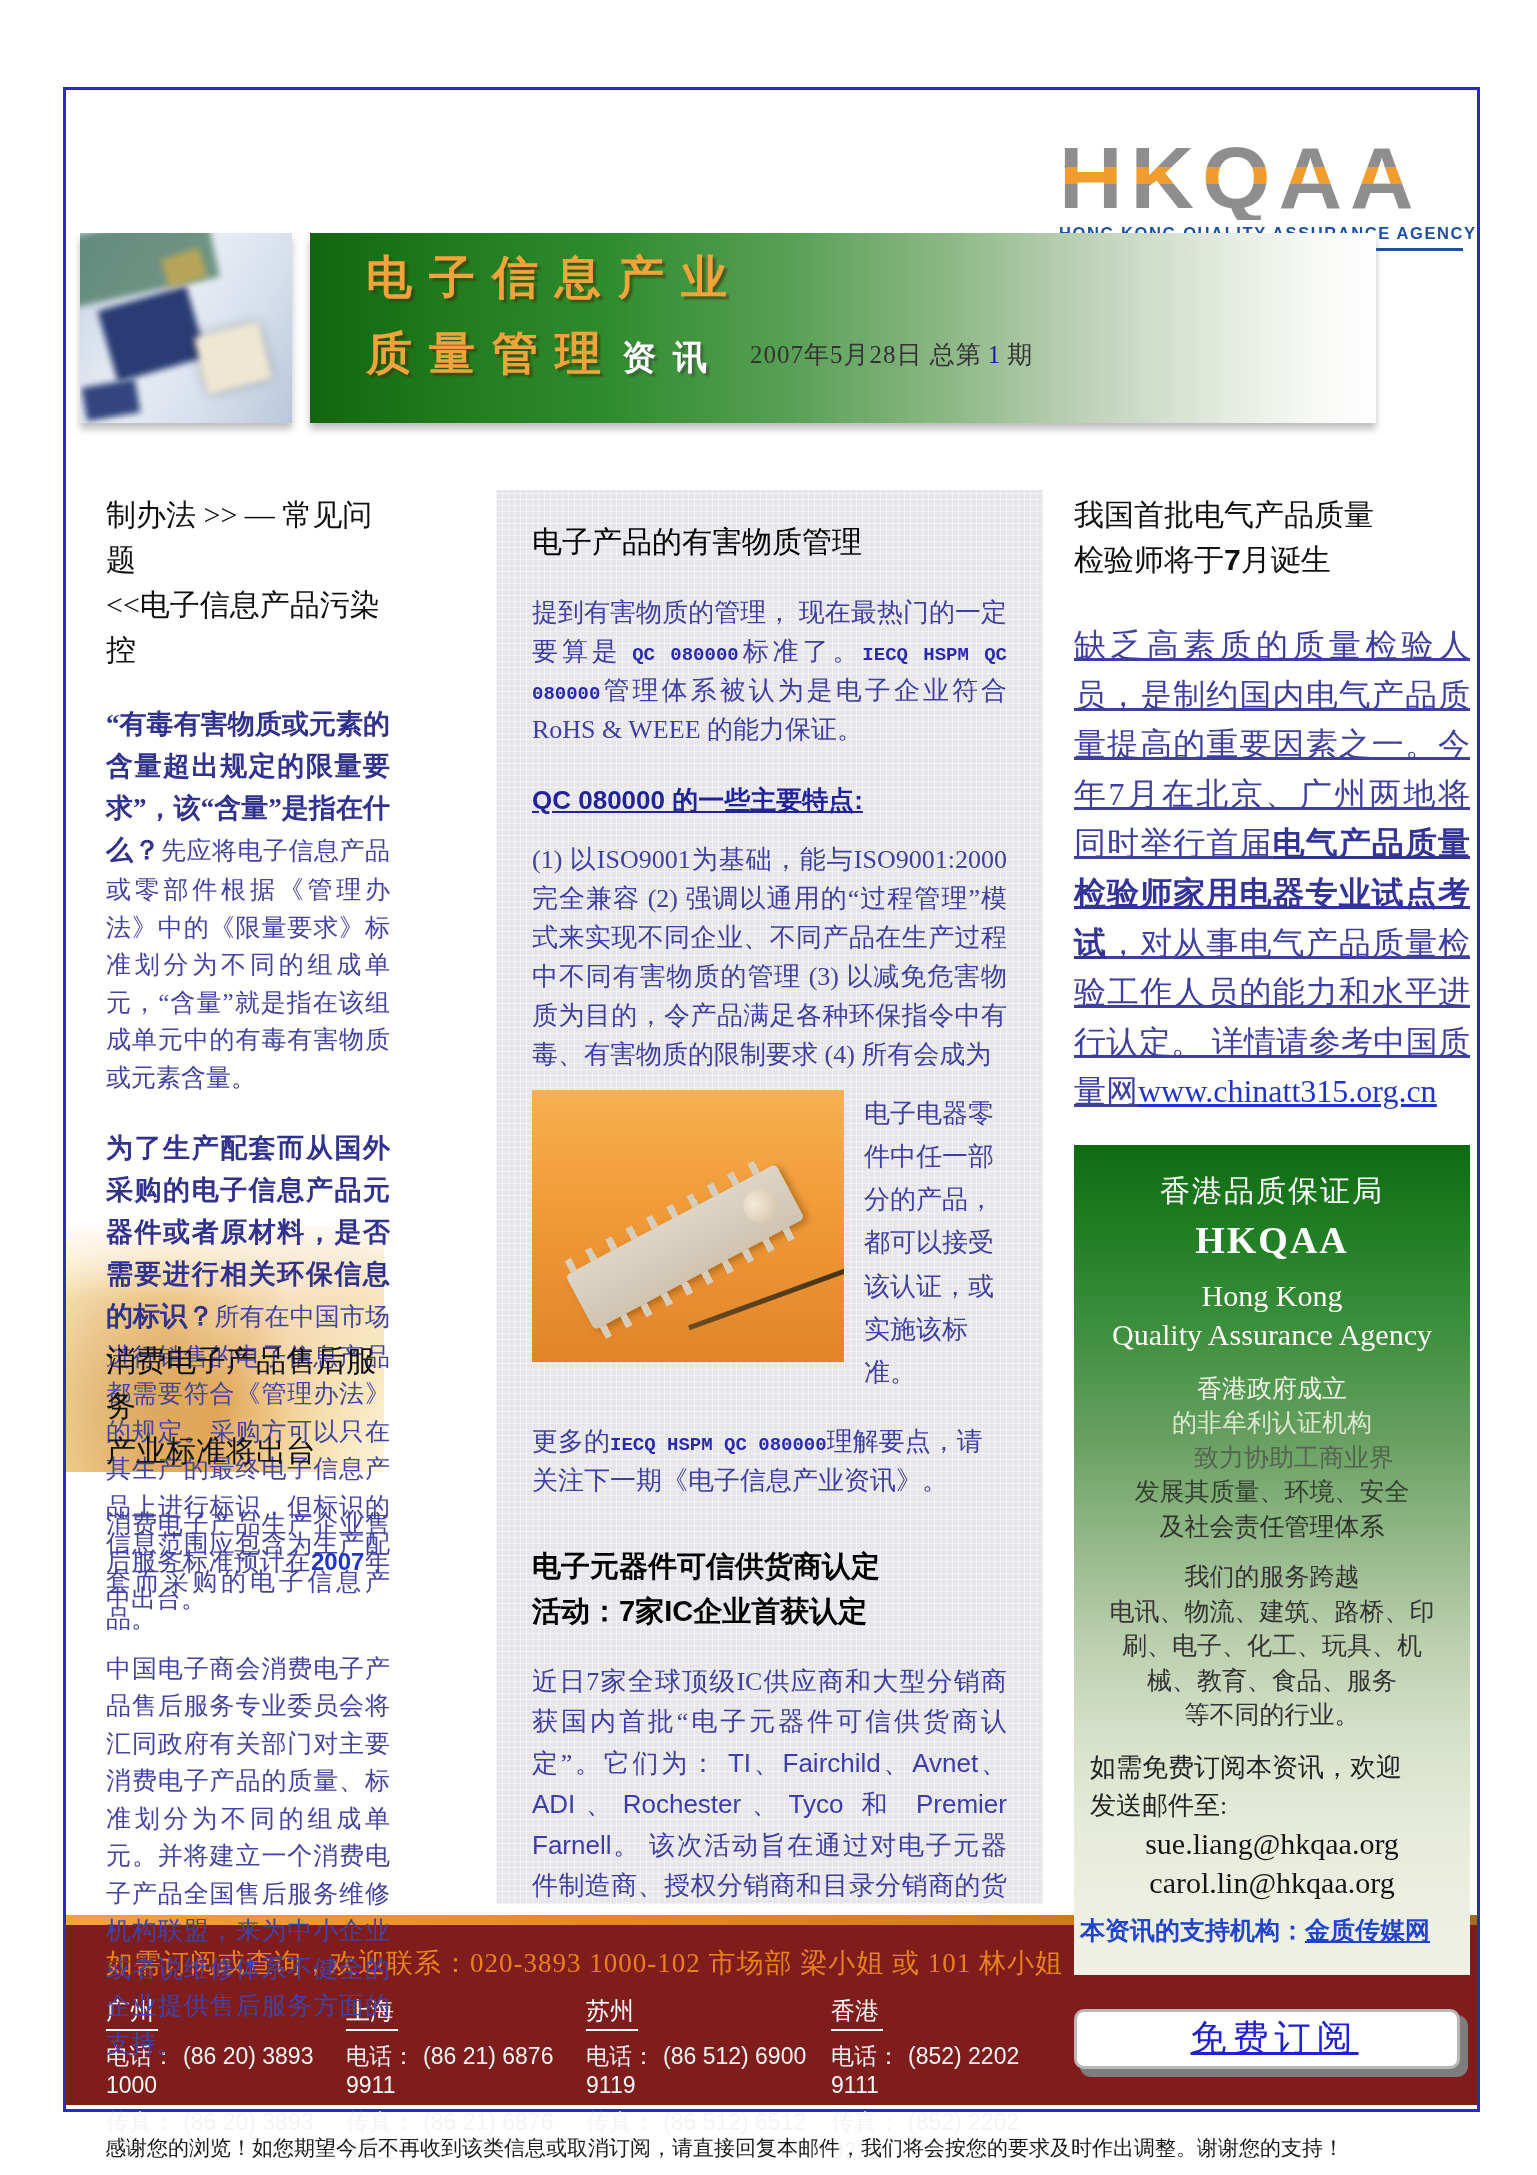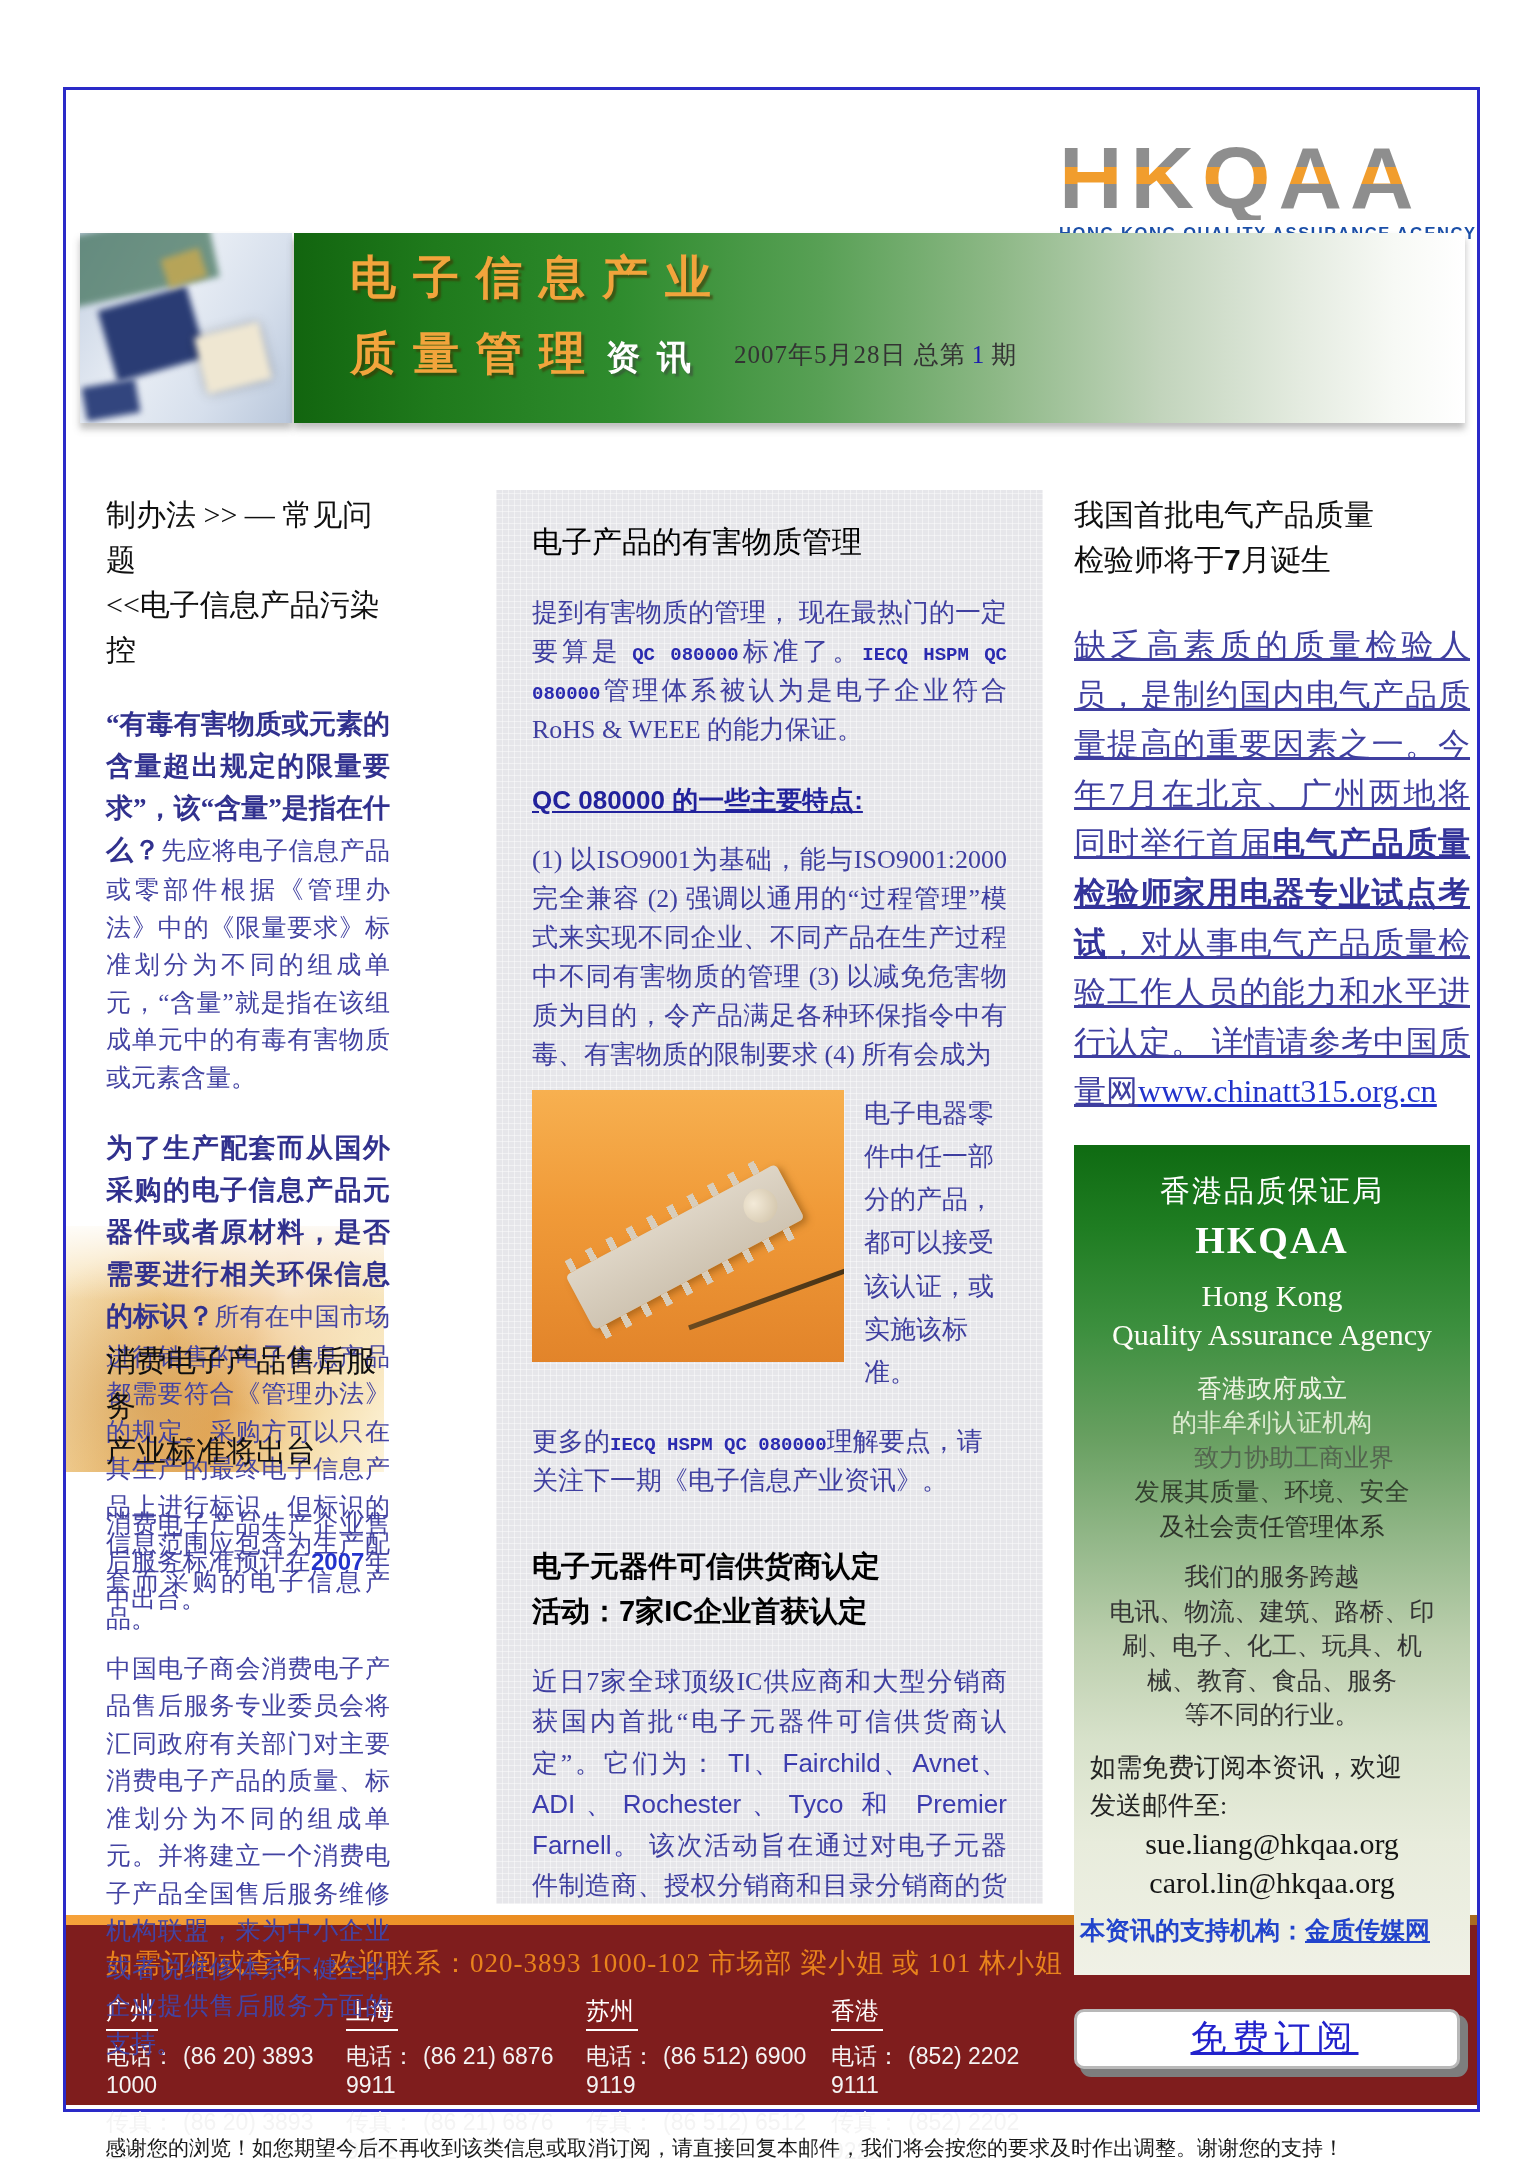--- a/index.html
+++ b/index.html
@@ -25,21 +25,21 @@
   .banner-photo { position:absolute; left:14px; top:143px; width:212px; height:190px;
     overflow:hidden; background:linear-gradient(120deg,#c4d0e2 0%,#e9eef5 40%,#d6dfec 70%,#b9c7db 100%);
     box-shadow:0 6px 7px rgba(110,110,110,.45); }
   .banner-photo .sh { position:absolute; filter:blur(3px); }
   .bp1 { left:-16px; top:-10px; width:150px; height:70px; background:#3c6e55; transform:rotate(-12deg); opacity:.7; }
   .bp2 { left:26px; top:64px; width:92px; height:74px; background:#2a3c74; transform:rotate(-16deg); }
   .bp3 { left:120px; top:96px; width:66px; height:58px; background:#efe7d2; transform:rotate(-14deg); box-shadow:0 0 10px rgba(0,0,0,.3); }
   .bp4 { left:4px; top:150px; width:54px; height:34px; background:#32457e; transform:rotate(-10deg); }
   .bp5 { left:84px; top:20px; width:40px; height:30px; background:#c9a94e; transform:rotate(-18deg); opacity:.8; }
 
-  .banner-strip { position:absolute; left:228px; top:143px; width:1171px; height:190px;
+  .banner-strip { position:absolute; left:244px; top:143px; width:1066px; height:190px;
     background:linear-gradient(90deg,#12650f 0%,#1f7a1c 12%,#2f8c2e 28%,#58a055 45%,#8db886 60%,#c2d4bc 74%,#e4ebe0 86%,#f7f9f5 94%,#ffffff 100%);
     box-shadow:0 6px 7px rgba(110,110,110,.45); }
   .bt1 { position:absolute; left:56px; top:14px; font-size:46px; font-weight:700;
     letter-spacing:17px; color:#f2a43c; text-shadow:3px 3px 2px rgba(70,45,0,.55); }
   .bt2row { position:absolute; left:56px; top:90px; display:flex; align-items:baseline; }
   .bt2o { font-size:46px; font-weight:700; letter-spacing:17px; color:#f2a43c;
     text-shadow:3px 3px 2px rgba(70,45,0,.55); }
   .bt2w { font-size:34px; font-weight:700; letter-spacing:17px; color:#ffffff;
     text-shadow:3px 3px 2px rgba(60,60,60,.5); margin-left:4px; }
   .bdate { font-size:25px; color:#333; letter-spacing:1px; margin-left:26px; position:relative; top:-6px; }

